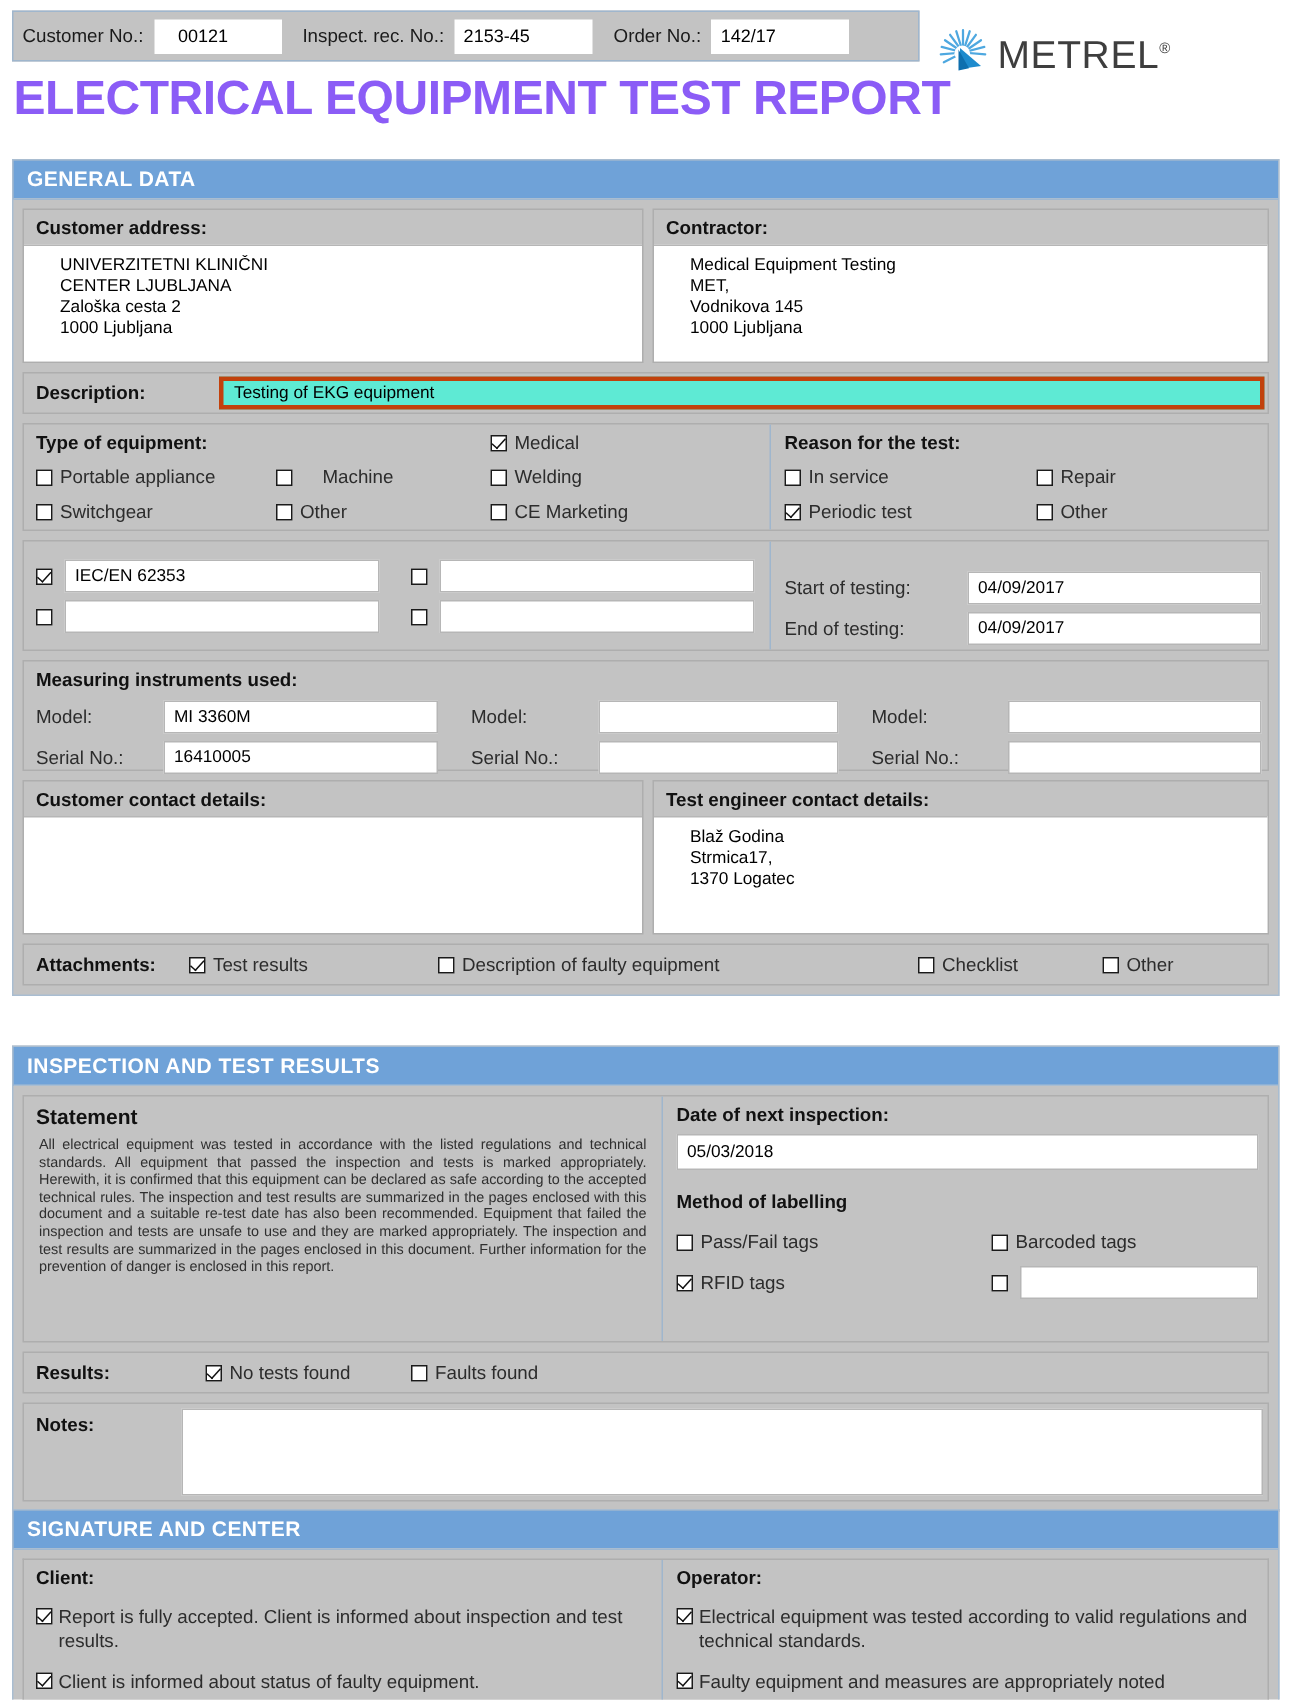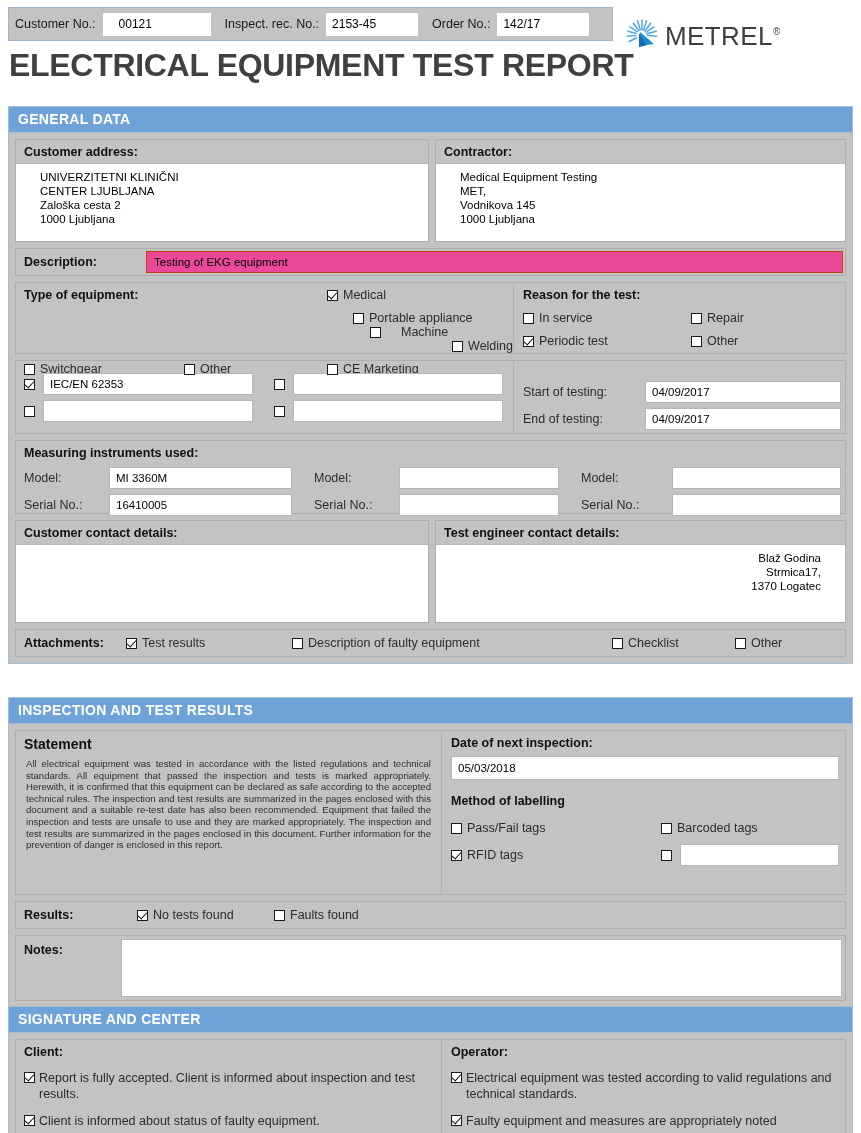--- a/index.html
+++ b/index.html
@@ -29,21 +29,21 @@
     margin-right: 7px;
   }
   .topbar .fld {
     background: #ffffff;
     height: 23px;
     display: flex; align-items: center;
     padding: 0 6px;
     font-size: 12px; color: #000;
     margin-right: 14px;
   }
-  .fld.w1 { width: 108px; padding-left: 16px; }
+  .fld.w1 { width: 85px; padding-left: 16px; }
   .fld.w2 { width: 92px; }
   .fld.w3 { width: 92px; }
 
   
   .logo {
     position: absolute; left: 623px; top: 18px;
     width: 160px; height: 36px;
     display: flex; align-items: center;
   }
   .logo .mark { width: 40px; height: 34px; flex: 0 0 40px; }
@@ -55,21 +55,21 @@
   }
   .logo .reg {
     font-size: 10px; vertical-align: super; color: #3e3e3e;
   }
 
   
   .doctitle {
     position: absolute; left: 9px; top: 47px;
     font-size: 32px; font-weight: bold;
     letter-spacing: -0.3px;
-    color: #404040;
+    color: #8b5cf6;
     white-space: nowrap;
     text-align: center;
   }
 
   
   .section {
     position: absolute; left: 8px; width: 845px;
     background: #c3c3c3;
     border: 1px solid #a9bdd1;
   }
@@ -200,33 +200,33 @@
           <div>Medical Equipment Testing</div>
           <div>MET,</div>
           <div>Vodnikova 145</div>
           <div>1000 Ljubljana</div>
         </div>
       </div>
     </div>
 
     <div class="box" style="margin-top:6px; display:flex; align-items:center; height:28px;">
       <span class="cell-lbl" style="width:130px; padding-left:8px;">Description:</span>
-      <span style="flex:1; align-self:stretch; margin:2px 2px 2px 0; background:#ec4899; border:1px solid #c2410c; display:flex; align-items:center; padding-left:7px; font-size:11.5px;">Testing of EKG equipment</span>
+      <span style="flex:1; align-self:stretch; margin:2px 2px 2px 0; background:#5eead4; border:3px solid #c2410c; display:flex; align-items:center; padding-left:7px; font-size:11.5px;">Testing of EKG equipment</span>
     </div>
 
     <div class="box" style="margin-top:6px; display:flex; height:72px;">
       <div style="width:497px; padding:5px 0 0 8px;">
         <div style="display:flex; align-items:center;">
           <span class="subsec-title" style="width:303px;">Type of equipment:</span>
           <span class="cbrow">
             <span class="cb on"></span>
             <span>Medical</span>
           </span>
         </div>
-        <div style="display:flex; align-items:flex-end; margin-top:9px;flex-direction:column;">
+        <div style="display:flex; align-items:flex-start; margin-top:9px;">
           <span class="cbrow" style="width:160px;">
             <span class="cb"></span>
             <span>Portable appliance</span>
           </span>
           <span class="cbrow" style="width:143px;gap:20px;">
             <span class="cb"></span>
             <span>Machine</span>
           </span>
           <span class="cbrow">
             <span class="cb"></span>
@@ -322,21 +322,21 @@
       </div>
     </div>
 
     <div class="row" style="gap:6px; margin-top:6px;">
       <div class="box" style="width:415px;">
         <div class="addr-title">Customer contact details:</div>
         <div class="addr-body" style="height:78px;"></div>
       </div>
       <div class="box" style="width:412px;">
         <div class="addr-title">Test engineer contact details:</div>
-        <div class="addr-body" style="height:78px;text-align:right;">
+        <div class="addr-body" style="height:78px;">
           <div>Blaž Godina</div>
           <div>Strmica17,</div>
           <div>1370 Logatec</div>
         </div>
       </div>
     </div>
 
     <div class="box" style="margin-top:6px; height:28px; display:flex; align-items:center; padding-left:8px;">
       <span class="cell-lbl" style="width:102px;">Attachments:</span>
       <span class="cbrow" style="width:166px;">

